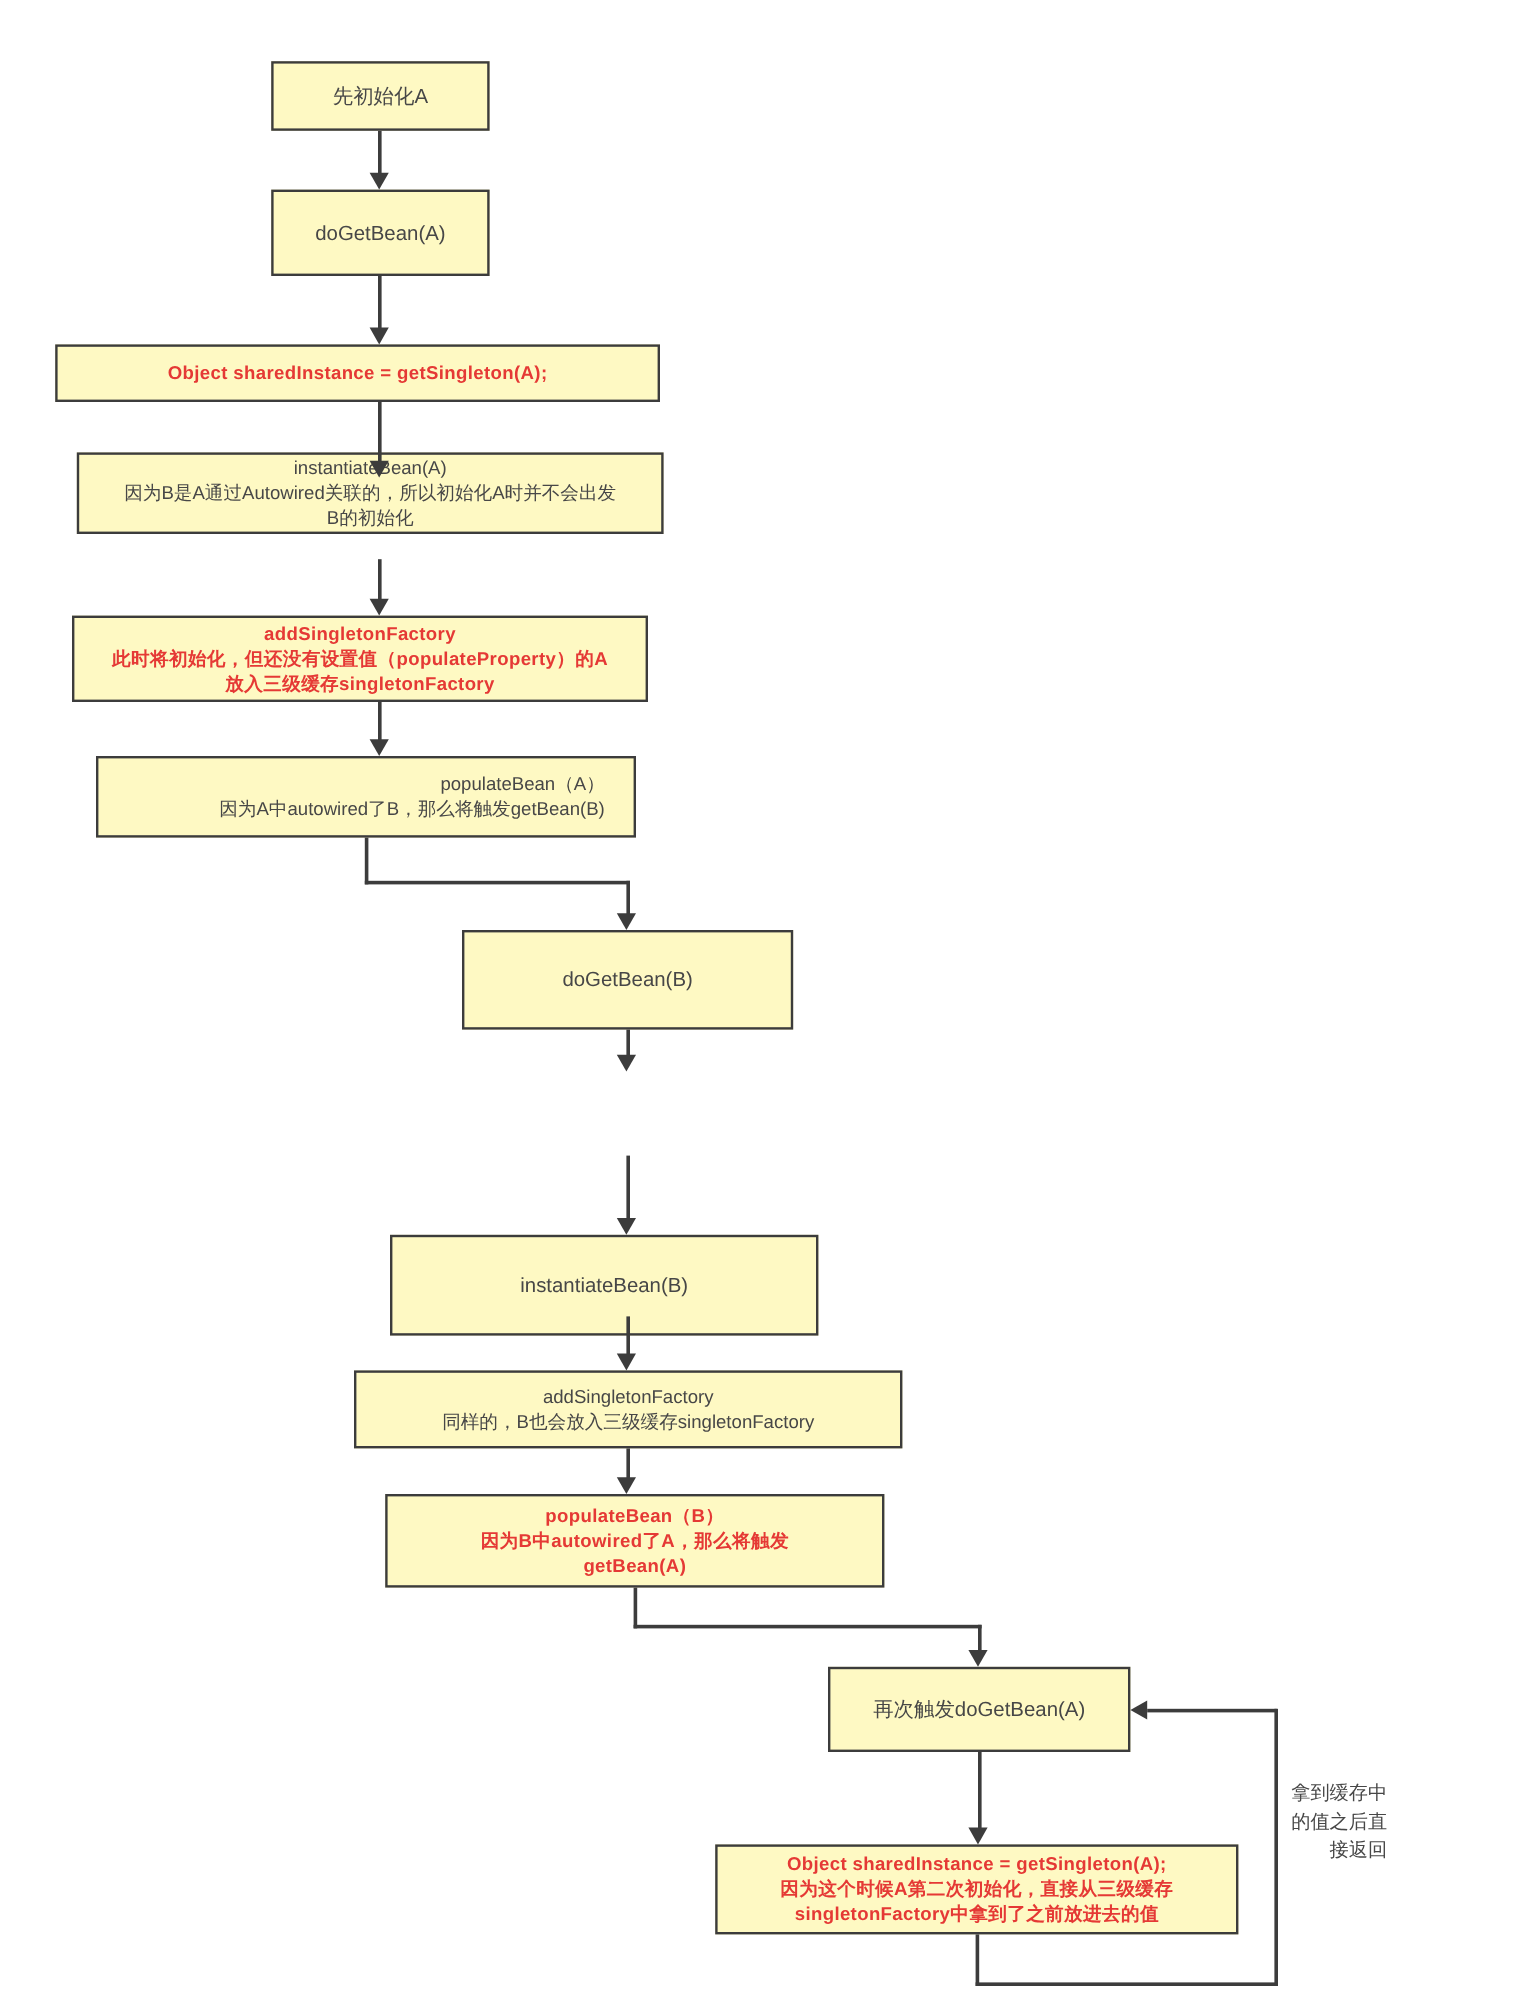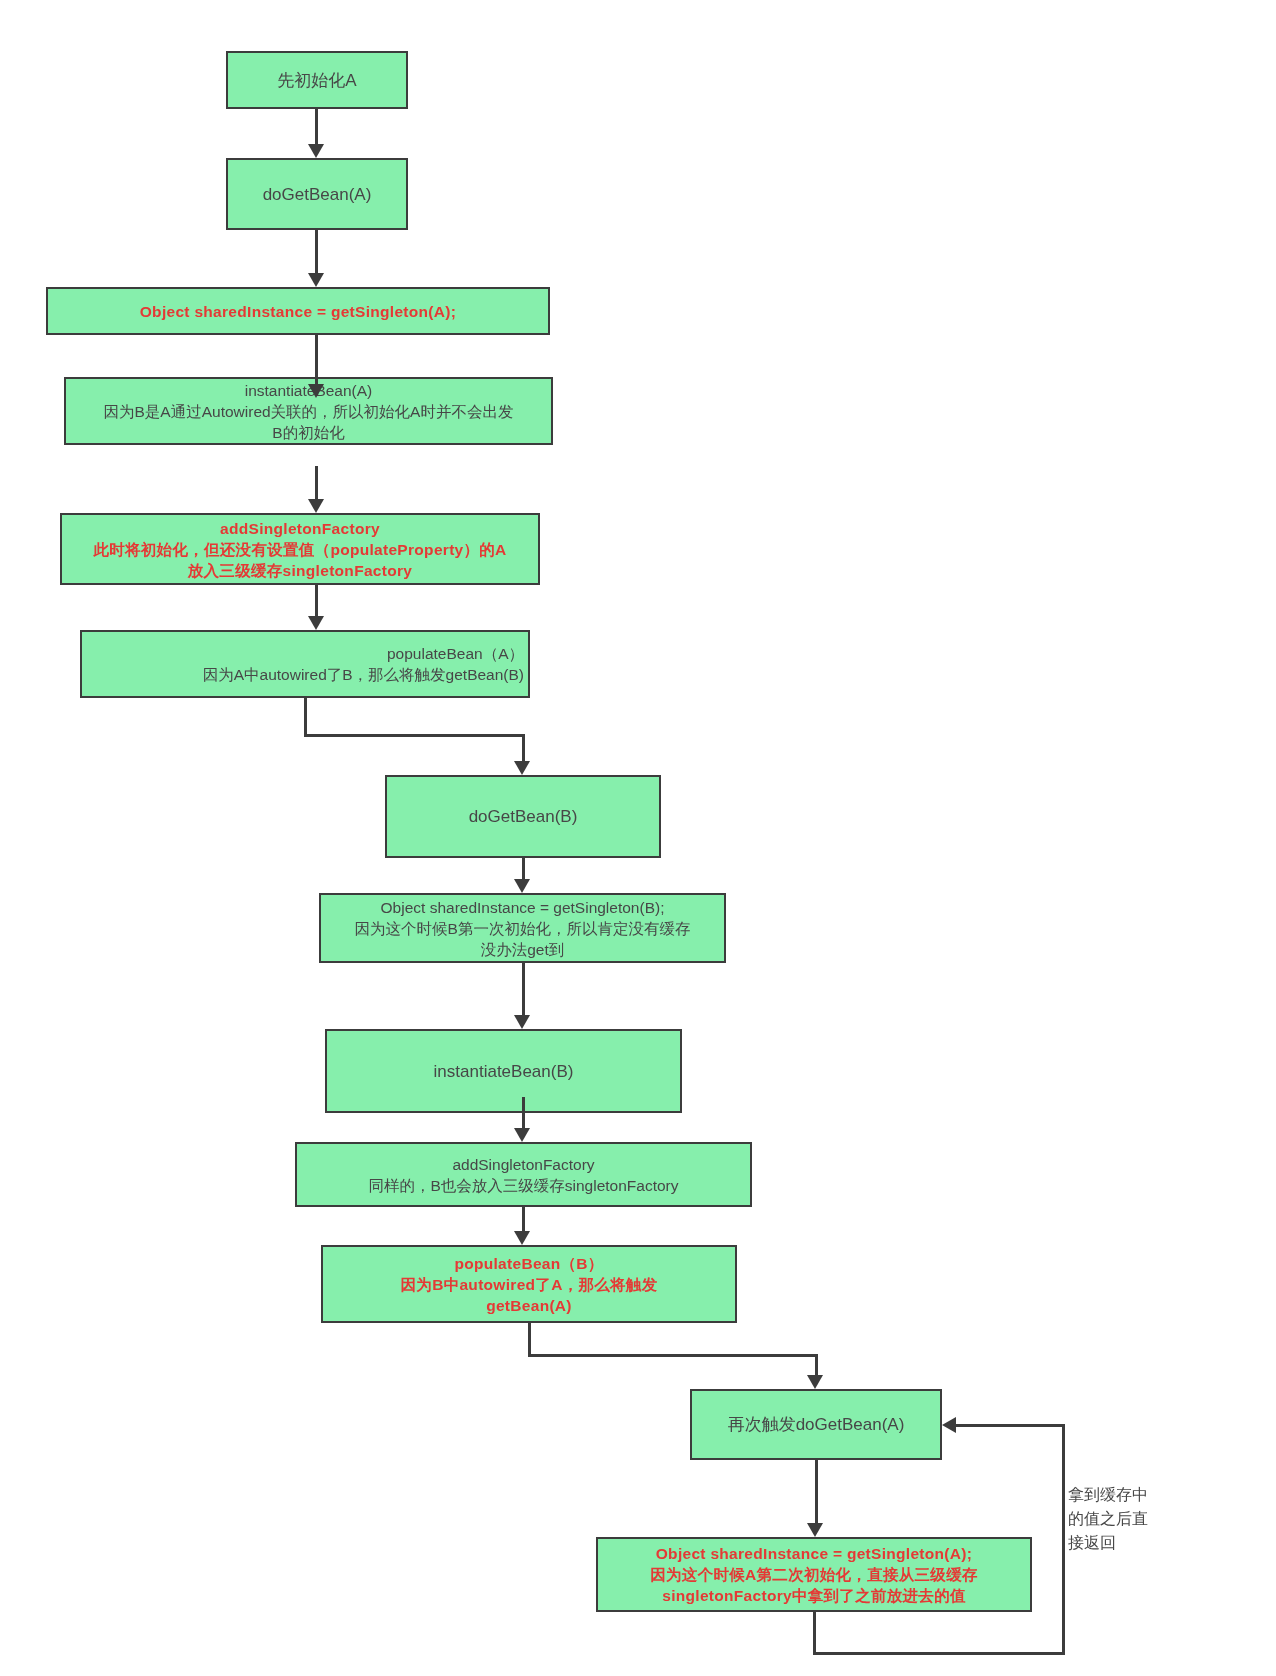--- a/index.html
+++ b/index.html
@@ -12,30 +12,30 @@
     position: relative;
     width: 1276px;
     height: 1676px;
     background: #ffffff;
     overflow: hidden;
   }
   .node {
     position: absolute;
     box-sizing: border-box;
     border: 2.5px solid #3c3c3c;
-    background: #86efac;
+    background: #fef9c3;
     color: #474747;
     display: flex;
     flex-direction: column;
     align-items: center;
     justify-content: center;
     text-align: center;
     font-size: 15.5px;
     line-height: 21px;
-    padding: 2px 4px;
+    padding: 2px 24px;
   }
   .node.big { font-size: 17px; }
   .node.red {
     color: #e53935;
     font-weight: bold;
     letter-spacing: 0.3px;
   }
   .line { white-space: nowrap; }
   .line.wrapok { white-space: normal; }
   .edge {
@@ -56,21 +56,21 @@
     width: 0; height: 0;
     border-top: 8px solid transparent;
     border-bottom: 8px solid transparent;
     border-right: 14px solid #3c3c3c;
   }
   #loop-note {
     position: absolute;
     left: 1068px;
     top: 1483px;
     width: 88px;
-    text-align: left;
+    text-align: right;
     color: #474747;
     font-size: 16px;
     line-height: 24px;
   }
 </style>
 </head>
 <body>
 
 <div id="canvas">
 
@@ -100,25 +100,20 @@
 
   <div class="node" style="left:80px; top:630px; width:450px; height:68px;align-items:flex-end;">
     <div class="line">populateBean（A）</div>
     <div class="line">因为A中autowired了B，那么将触发getBean(B)</div>
   </div>
 
   <div class="node big" style="left:385px; top:775px; width:276px; height:83px;">
     <div class="line">doGetBean(B)</div>
   </div>
 
-  <div class="node" style="left:319px; top:893px; width:407px; height:70px;">
-    <div class="line">Object sharedInstance = getSingleton(B);</div>
-    <div class="line">因为这个时候B第一次初始化，所以肯定没有缓存</div>
-    <div class="line">没办法get到</div>
-  </div>
 
   <div class="node big" style="left:325px; top:1029px; width:357px; height:84px;">
     <div class="line">instantiateBean(B)</div>
   </div>
 
   <div class="node" style="left:295px; top:1142px; width:457px; height:65px;">
     <div class="line">addSingletonFactory</div>
     <div class="line">同样的，B也会放入三级缓存singletonFactory</div>
   </div>
 

